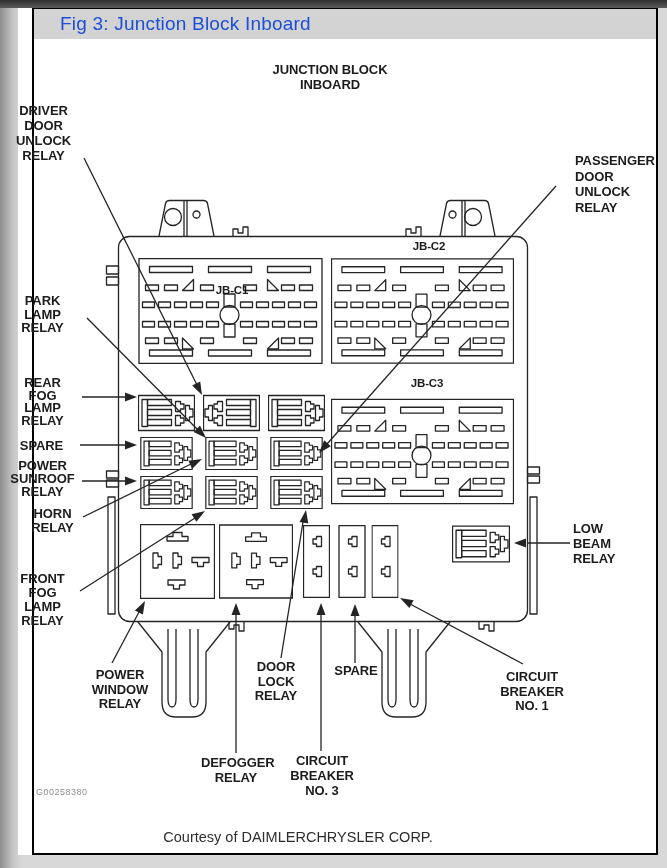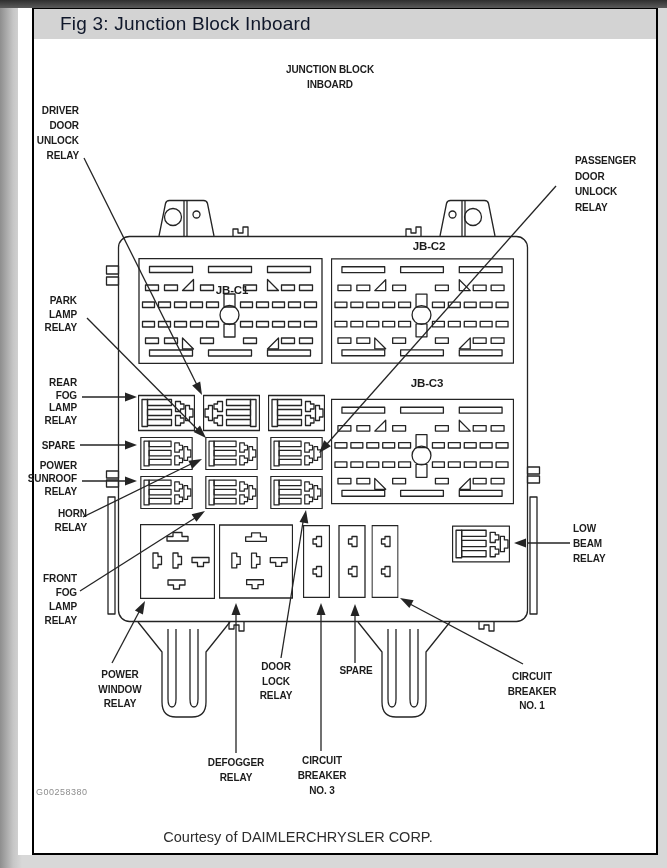--- a/index.html
+++ b/index.html
@@ -15,28 +15,28 @@
   #window{
     position:absolute;left:32px;top:7px;width:622px;height:844px;
     background:#ffffff;border:2px solid #000;z-index:2;
     box-shadow:-14px 0 0 0 #ffffff;
   }
   #titlebar{
     position:absolute;left:0;top:0;width:100%;height:30px;
     background:#d3d3d3;display:flex;align-items:center;
   }
   #titlebar .t{
-    padding-left:26px;font-size:19px;color:#0f172a;letter-spacing:0.2px;
+    padding-left:26px;font-size:19px;color:#1d4ed8;letter-spacing:0.2px;
   }
   .lbl{
     position:absolute;z-index:4;white-space:pre-line;
-    font-weight:bold;font-size:10px;line-height:13.5px;
+    font-weight:bold;font-size:13px;line-height:13.5px;
     color:#1c1c1c;letter-spacing:-0.1px;
   }
-  .ra{text-align:right;} .la{text-align:left;} .ca{text-align:center;}
+  .ra{text-align:center;} .la{text-align:left;} .ca{text-align:center;}
   .jb{font-size:11.5px;}
   #fig-code{position:absolute;left:36px;top:787px;z-index:4;
     font-size:9px;color:#8d8d8d;letter-spacing:0.5px;}
   #courtesy{position:absolute;left:32px;top:829px;width:532px;z-index:4;
     text-align:center;font-size:14.5px;color:#2e2e2e;}
   svg#art{position:absolute;left:0;top:0;z-index:3;}
 </style>
 </head>
 <body>
 

